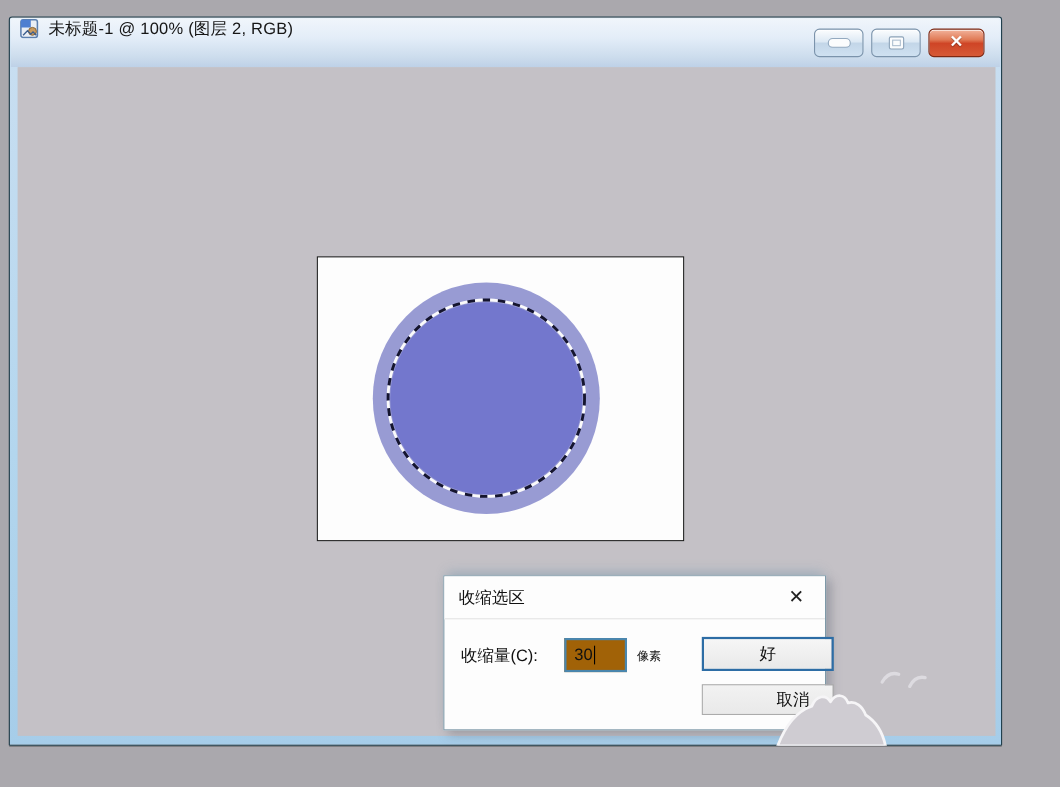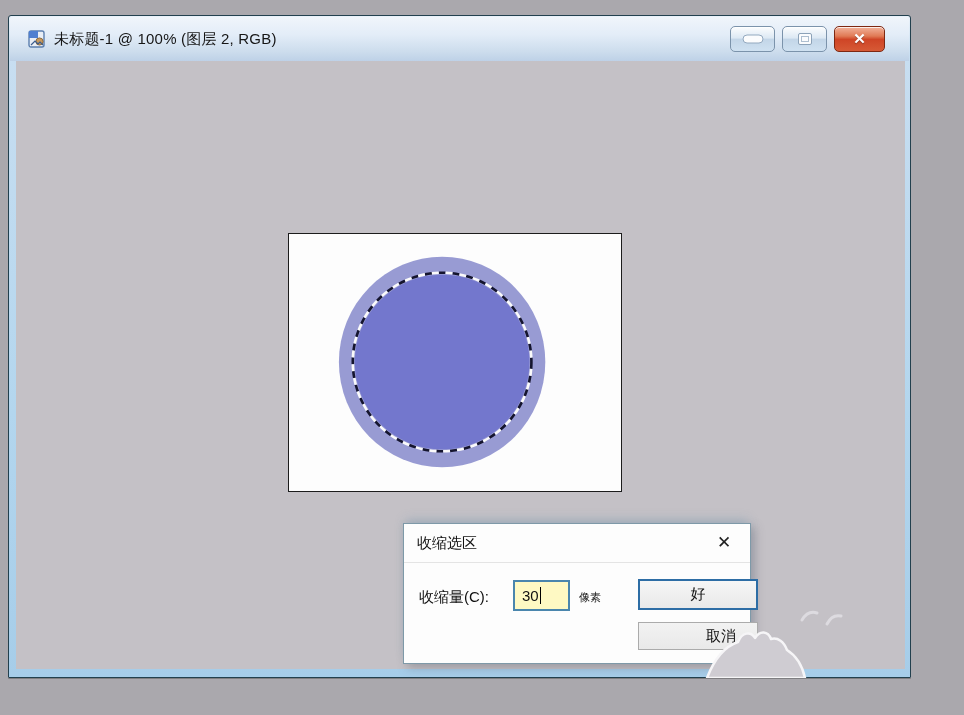--- a/index.html
+++ b/index.html
@@ -14,21 +14,21 @@
   .ps-window {
     position:absolute; left:8px; top:15px; width:903px; height:663px;
     background:linear-gradient(180deg,#e9f2fa 0%,#c8def1 6%,#b3d6ee 60%,#a6cde9 100%);
     border:1px solid #22404e; border-radius:3px 3px 1px 1px;
     box-shadow:0 1px 0 rgba(0,0,0,.25);
   }
   .titlebar {
     position:absolute; left:1px; top:1px; right:1px; height:44px;
     background:linear-gradient(180deg,#f0f5fb 0%,#e3edf8 40%,#cddded 78%,#bed1e7 100%);
     border-radius:3px 3px 0 0;
-    display:flex; align-items:center; padding:0 18px;
+    display:flex; padding:0 8px;
   }
   .doc-icon { width:18px; height:18px; margin-right:8px; flex:0 0 auto; }
   .title-text {
     font-size:15px; color:#161616; letter-spacing:.2px; white-space:nowrap;
   }
   .win-controls { margin-left:auto; display:flex; gap:7px; align-items:center; padding-right:6px; }
   .win-btn {
     width:45px; height:26px; border-radius:5px; cursor:default;
     border:1px solid #7b93ab; position:relative;
     background:linear-gradient(180deg,#fcfdfe 0%,#dde9f4 45%,#c3d6e8 52%,#cfe1f1 100%);
@@ -81,21 +81,21 @@
   .dialog-close {
     margin-left:auto; font-size:17px; color:#222; font-weight:300;
     width:26px; text-align:center; line-height:26px; cursor:default;
   }
   .dialog-body { position:absolute; left:0; top:40px; right:0; bottom:0; }
   .field-label {
     position:absolute; left:15px; top:19px; font-size:15px; color:#111; line-height:28px;
   }
   .textbox {
     position:absolute; left:109px; top:16px; width:57px; height:31px;
-    background:#fef9c3; border:2px solid #4a86ad;
+    background:#a16207; border:2px solid #4a86ad;
     display:flex; align-items:center; padding-left:7px; font-size:15px; color:#111;
   }
   .caret { display:inline-block; width:1px; height:17px; background:#000; margin-left:1px; }
   .unit-label {
     position:absolute; left:175px; top:19px; font-size:11px; color:#111; line-height:28px;
   }
   .btn {
     position:absolute; left:234px; width:120px; font-size:15px; color:#111;
     text-align:center; cursor:default;
   }

